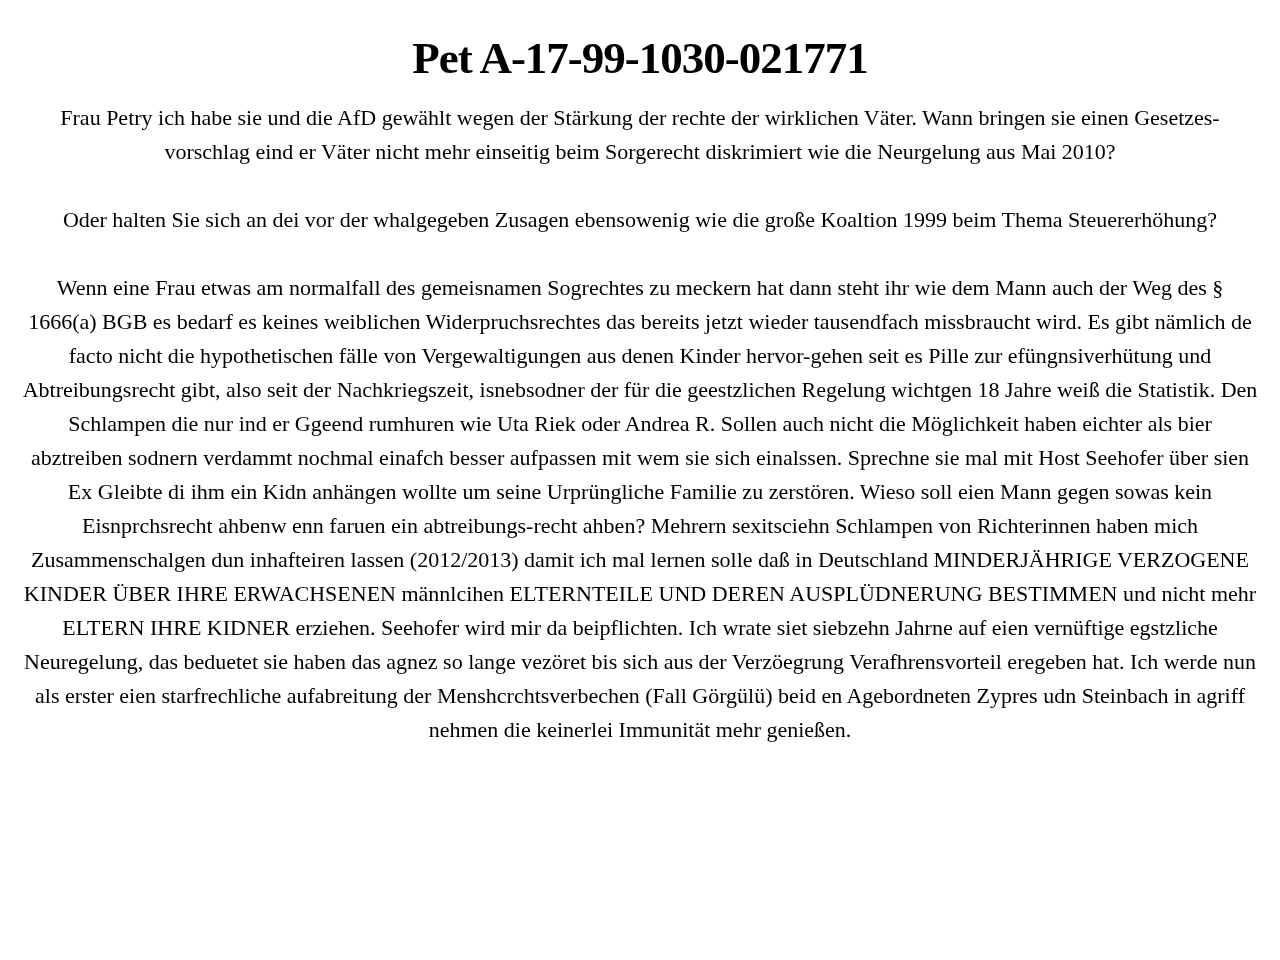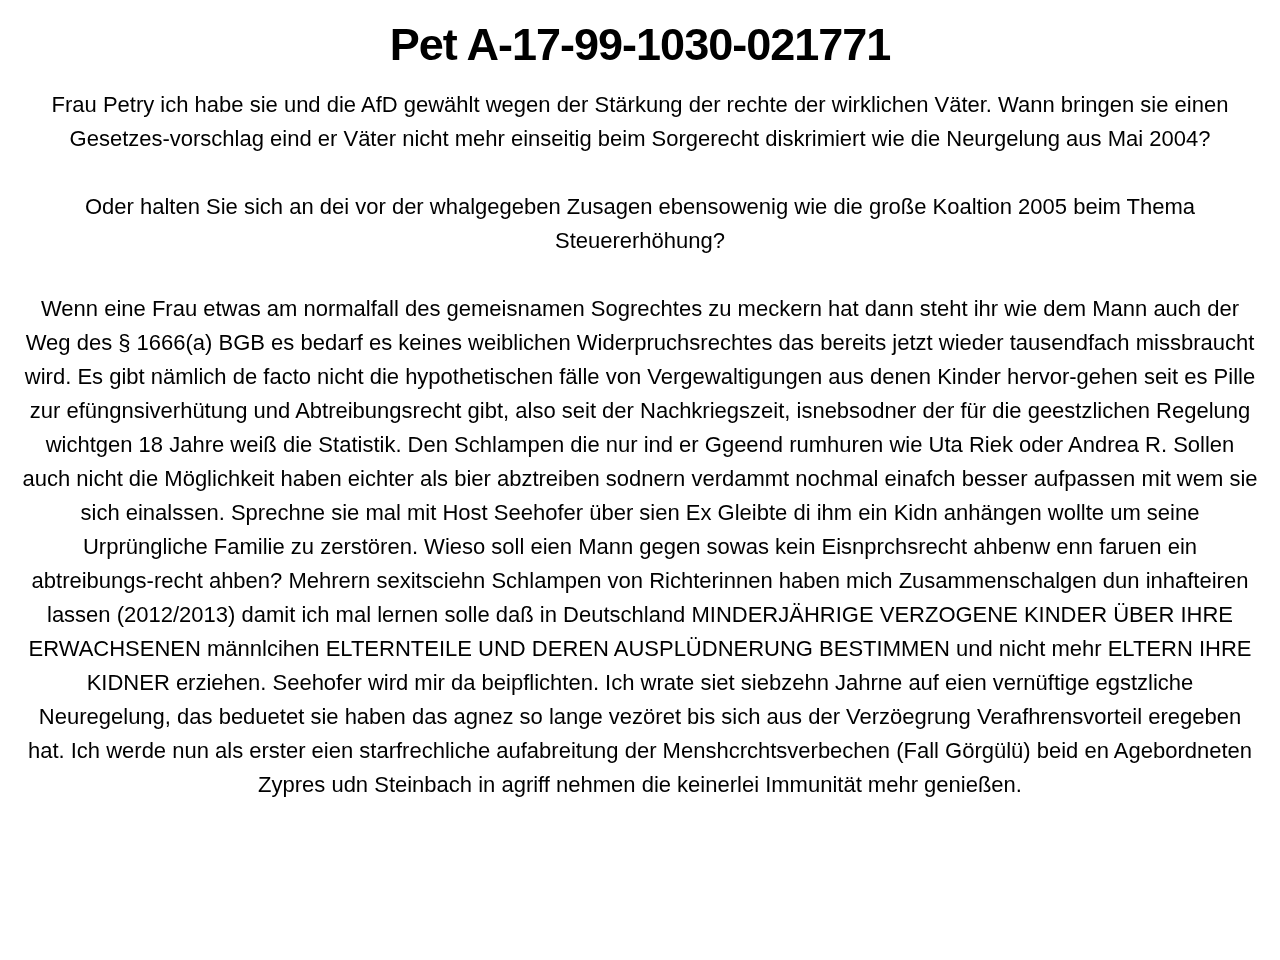--- a/index.html
+++ b/index.html
@@ -11,22 +11,23 @@
     width: 1280px;
     height: 960px;
     overflow: hidden;
     font-family: "Liberation Sans", sans-serif;
     color: #000000;
   }
   .document-page {
     box-sizing: border-box;
     width: 1280px;
     height: 960px;
-    padding: 16px 20px 0 20px;
+    padding: 29px 20px 0 20px;
     background: #ffffff;
+    font-family: Liberation Serif, serif;
   }
   .doc-title {
     margin: 0 0 14px 0;
     font-size: 45px;
     line-height: 58px;
     font-weight: 700;
     text-align: center;
     letter-spacing: -1px;
   }
   .doc-body {
@@ -41,17 +42,17 @@
   .doc-body p:last-child {
     margin-bottom: 16px;
   }
 </style>
 </head>
 <body>
 
 <div class="document-page">
   <h1 class="doc-title">Pet A-17-99-1030-021771</h1>
   <div class="doc-body">
-    <p>Frau Petry ich habe sie und die AfD gewählt wegen der Stärkung der rechte der wirklichen Väter. Wann bringen sie einen Gesetzes-vorschlag eind er Väter nicht mehr einseitig beim Sorgerecht diskrimiert wie die Neurgelung aus Mai 2004?</p>
-    <p>Oder halten Sie sich an dei vor der whalgegeben Zusagen ebensowenig wie die große Koaltion 2005 beim Thema Steuererhöhung?</p>
+    <p>Frau Petry ich habe sie und die AfD gewählt wegen der Stärkung der rechte der wirklichen Väter. Wann bringen sie einen Gesetzes-vorschlag eind er Väter nicht mehr einseitig beim Sorgerecht diskrimiert wie die Neurgelung aus Mai 2010?</p>
+    <p>Oder halten Sie sich an dei vor der whalgegeben Zusagen ebensowenig wie die große Koaltion 1999 beim Thema Steuererhöhung?</p>
     <p>Wenn eine Frau etwas am normalfall des gemeisnamen Sogrechtes zu meckern hat dann steht ihr wie dem Mann auch der Weg des § 1666(a) BGB es bedarf es keines weiblichen Widerpruchsrechtes das bereits jetzt wieder tausendfach missbraucht wird. Es gibt nämlich de facto nicht die hypothetischen fälle von Vergewaltigungen aus denen Kinder hervor-gehen seit es Pille zur efüngnsiverhütung und Abtreibungsrecht gibt, also seit der Nachkriegszeit, isnebsodner der für die geestzlichen Regelung wichtgen 18 Jahre weiß die Statistik. Den Schlampen die nur ind er Ggeend rumhuren wie Uta Riek oder Andrea R. Sollen auch nicht die Möglichkeit haben eichter als bier abztreiben sodnern verdammt nochmal einafch besser aufpassen mit wem sie sich einalssen. Sprechne sie mal mit Host Seehofer über sien Ex Gleibte di ihm ein Kidn anhängen wollte um seine Urprüngliche Familie zu zerstören. Wieso soll eien Mann gegen sowas kein Eisnprchsrecht ahbenw enn faruen ein abtreibungs-recht ahben? Mehrern sexitsciehn Schlampen von Richterinnen haben mich Zusammenschalgen dun inhafteiren lassen (2012/2013) damit ich mal lernen solle daß in Deutschland MINDERJÄHRIGE VERZOGENE KINDER ÜBER IHRE ERWACHSENEN männlcihen ELTERNTEILE UND DEREN AUSPLÜDNERUNG BESTIMMEN und nicht mehr ELTERN IHRE KIDNER erziehen. Seehofer wird mir da beipflichten. Ich wrate siet siebzehn Jahrne auf eien vernüftige egstzliche Neuregelung, das beduetet sie haben das agnez so lange vezöret bis sich aus der Verzöegrung Verafhrensvorteil eregeben hat. Ich werde nun als erster eien starfrechliche aufabreitung der Menshcrchtsverbechen (Fall Görgülü) beid en Agebordneten Zypres udn Steinbach in agriff nehmen die keinerlei Immunität mehr genießen.</p>
   </div>
 </div>
 
 </body></html>

